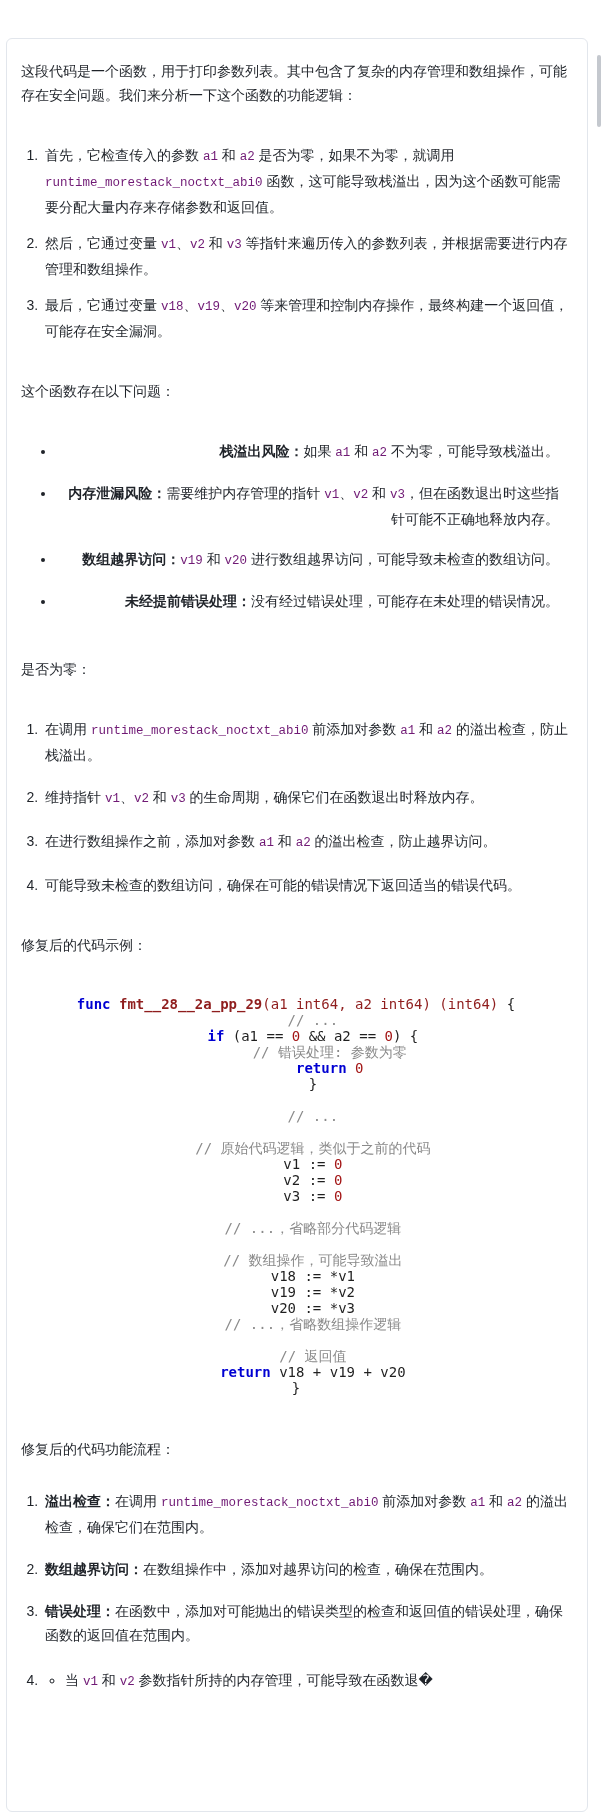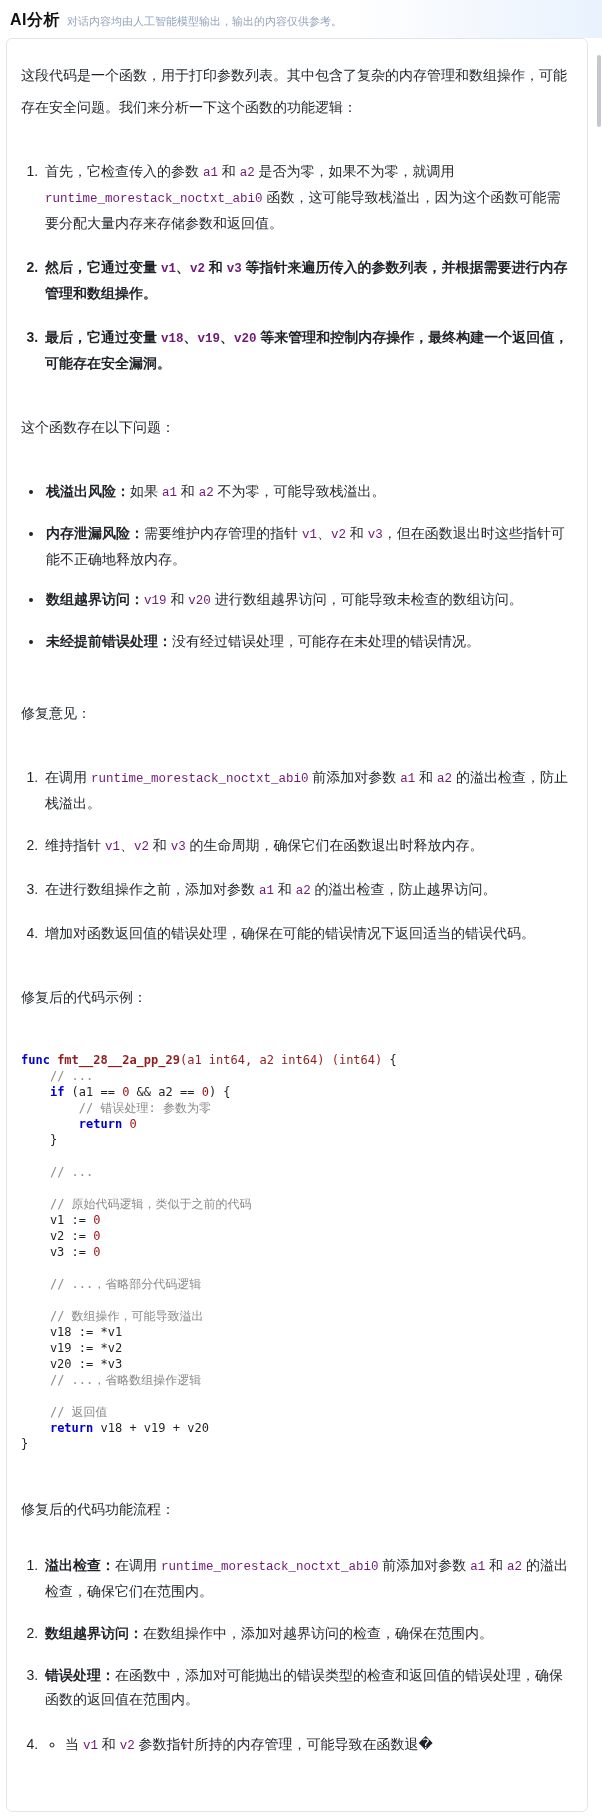--- a/index.html
+++ b/index.html
@@ -11,86 +11,82 @@
           display:flex;align-items:baseline;padding:10px 0 0 10px;
           background:linear-gradient(to right,#ffffff 0%,#ffffff 58%,#e9f2fd 100%);}
   .header-title{font-size:16px;font-weight:bold;color:#111111;letter-spacing:0.5px;}
   .header-note{font-size:11px;color:#94a3bd;margin-left:7px;}
 
   
   .card{position:absolute;left:6px;top:38px;width:582px;height:1774px;box-sizing:border-box;
         background:#ffffff;border:1px solid #e2e6ec;border-radius:6px;
         padding:20px 16px 20px 14px;overflow:hidden;}
 
-  .para{margin:0;font-size:14px;line-height:32px;color:#1f2329;}
+  .para{margin:0;font-size:14px;line-height:24px;color:#1f2329;}
   .mb28{margin-bottom:40px;} .mb36{margin-bottom:36px;} .mb44{margin-bottom:28px;}
 
   ol.olist{margin:0 0 36px;padding-left:21px;font-size:14px;line-height:24px;}
   ol.olist>li{padding-left:3px;}
-  ol.gap12>li+li{margin-top:20px;font-weight:bold;}
+  ol.gap12>li+li{margin-top:12px;}
   ol.gap18>li+li{margin-top:18px;}
 
-  ul.ulist{margin:0 0 44px;padding-left:23px;list-style:disc;font-size:14px;line-height:24px;}
+  ul.ulist{margin:0 12px 44px;padding-left:23px;list-style:disc;font-size:14px;line-height:24px;text-align:right;}
   ul.ulist>li{padding-left:2px;}
   ul.ulist>li+li{margin-top:16px;}
 
   ul.sublist{list-style:circle;margin:14px 0 0;padding-left:20px;font-size:14px;line-height:31px;}
 
   .seg-b{font-weight:bold;}
   .seg-c{font-family:"Liberation Mono","DejaVu Sans Mono",monospace;font-size:12.5px;color:#701a75;}
 
   pre.code{margin:0 0 40px;padding:0;
            font-family:"Liberation Mono","DejaVu Sans Mono",monospace;
-           font-size:12px;line-height:15px;white-space:pre;color:#1f1f1f;}
+           font-size:14px;line-height:15px;white-space:pre;color:#1f1f1f;text-align:center;}
   .tok-kw{color:#0000d2;font-weight:bold;}
   .tok-fn{color:#8f1d1d;font-weight:bold;}
   .tok-sym{color:#8f1d1d;}
   .tok-num{color:#a31515;}
   .tok-cmt{color:#8a8a8a;}
   .tok-pl{color:#1f1f1f;}
 
   .scroll-thumb{position:absolute;right:1px;top:55px;width:4px;height:72px;
                 background:#c4c8ce;border-radius:2px;}
 </style>
 </head>
 <body>
 
 <div class="page">
 
-  <div class="header">
-    <span class="header-title">AI分析</span>
-    <span class="header-note">对话内容均由人工智能模型输出，输出的内容仅供参考。</span>
-  </div>
 
   <div class="card">
 
     <p class="para mb36">这段代码是一个函数，用于打印参数列表。其中包含了复杂的内存管理和数组操作，可能存在安全问题。我们来分析一下这个函数的功能逻辑：</p>
 
     <ol class="olist gap12">
       <li><span class="seg-p">首先，它检查传入的参数 </span><span class="seg-c">a1</span><span class="seg-p"> 和 </span><span class="seg-c">a2</span><span class="seg-p"> 是否为零，如果不为零，就调用 </span><span class="seg-c">runtime_morestack_noctxt_abi0</span><span class="seg-p"> 函数，这可能导致栈溢出，因为这个函数可能需要分配大量内存来存储参数和返回值。</span></li>
       <li><span class="seg-p">然后，它通过变量 </span><span class="seg-c">v1</span><span class="seg-p">、</span><span class="seg-c">v2</span><span class="seg-p"> 和 </span><span class="seg-c">v3</span><span class="seg-p"> 等指针来遍历传入的参数列表，并根据需要进行内存管理和数组操作。</span></li>
       <li><span class="seg-p">最后，它通过变量 </span><span class="seg-c">v18</span><span class="seg-p">、</span><span class="seg-c">v19</span><span class="seg-p">、</span><span class="seg-c">v20</span><span class="seg-p"> 等来管理和控制内存操作，最终构建一个返回值，可能存在安全漏洞。</span></li>
     </ol>
 
     <p class="para mb36">这个函数存在以下问题：</p>
 
     <ul class="ulist">
       <li><span class="seg-b">栈溢出风险：</span><span class="seg-p">如果 </span><span class="seg-c">a1</span><span class="seg-p"> 和 </span><span class="seg-c">a2</span><span class="seg-p"> 不为零，可能导致栈溢出。</span></li>
       <li><span class="seg-b">内存泄漏风险：</span><span class="seg-p">需要维护内存管理的指针 </span><span class="seg-c">v1</span><span class="seg-p">、</span><span class="seg-c">v2</span><span class="seg-p"> 和 </span><span class="seg-c">v3</span><span class="seg-p">，但在函数退出时这些指针可能不正确地释放内存。</span></li>
       <li><span class="seg-b">数组越界访问：</span><span class="seg-c">v19</span><span class="seg-p"> 和 </span><span class="seg-c">v20</span><span class="seg-p"> 进行数组越界访问，可能导致未检查的数组访问。</span></li>
       <li><span class="seg-b">未经提前错误处理：</span><span class="seg-p">没有经过错误处理，可能存在未处理的错误情况。</span></li>
     </ul>
 
-    <p class="para mb36">修复意见：</p>
+    <p class="para mb36">是否为零：</p>
 
     <ol class="olist gap18">
       <li><span class="seg-p">在调用 </span><span class="seg-c">runtime_morestack_noctxt_abi0</span><span class="seg-p"> 前添加对参数 </span><span class="seg-c">a1</span><span class="seg-p"> 和 </span><span class="seg-c">a2</span><span class="seg-p"> 的溢出检查，防止栈溢出。</span></li>
       <li><span class="seg-p">维持指针 </span><span class="seg-c">v1</span><span class="seg-p">、</span><span class="seg-c">v2</span><span class="seg-p"> 和 </span><span class="seg-c">v3</span><span class="seg-p"> 的生命周期，确保它们在函数退出时释放内存。</span></li>
       <li><span class="seg-p">在进行数组操作之前，添加对参数 </span><span class="seg-c">a1</span><span class="seg-p"> 和 </span><span class="seg-c">a2</span><span class="seg-p"> 的溢出检查，防止越界访问。</span></li>
-      <li><span class="seg-p">增加对函数返回值的错误处理，确保在可能的错误情况下返回适当的错误代码。</span></li>
+      <li><span class="seg-p">可能导致未检查的数组访问，确保在可能的错误情况下返回适当的错误代码。</span></li>
     </ol>
 
     <p class="para mb28">修复后的代码示例：</p>
 
     <pre class="code"><code><span class="tok-kw">func</span><span class="tok-pl"> </span><span class="tok-fn">fmt__28__2a_pp_29</span><span class="tok-sym">(a1 int64, a2 int64) (int64)</span><span class="tok-pl"> {</span>
 <span class="tok-pl">    </span><span class="tok-cmt">// ...</span>
 <span class="tok-pl">    </span><span class="tok-kw">if</span><span class="tok-pl"> (a1 == </span><span class="tok-num">0</span><span class="tok-pl"> &amp;&amp; a2 == </span><span class="tok-num">0</span><span class="tok-pl">) {</span>
 <span class="tok-pl">        </span><span class="tok-cmt">// 错误处理: 参数为零</span>
 <span class="tok-pl">        </span><span class="tok-kw">return</span><span class="tok-pl"> </span><span class="tok-num">0</span>
 <span class="tok-pl">    }</span>

